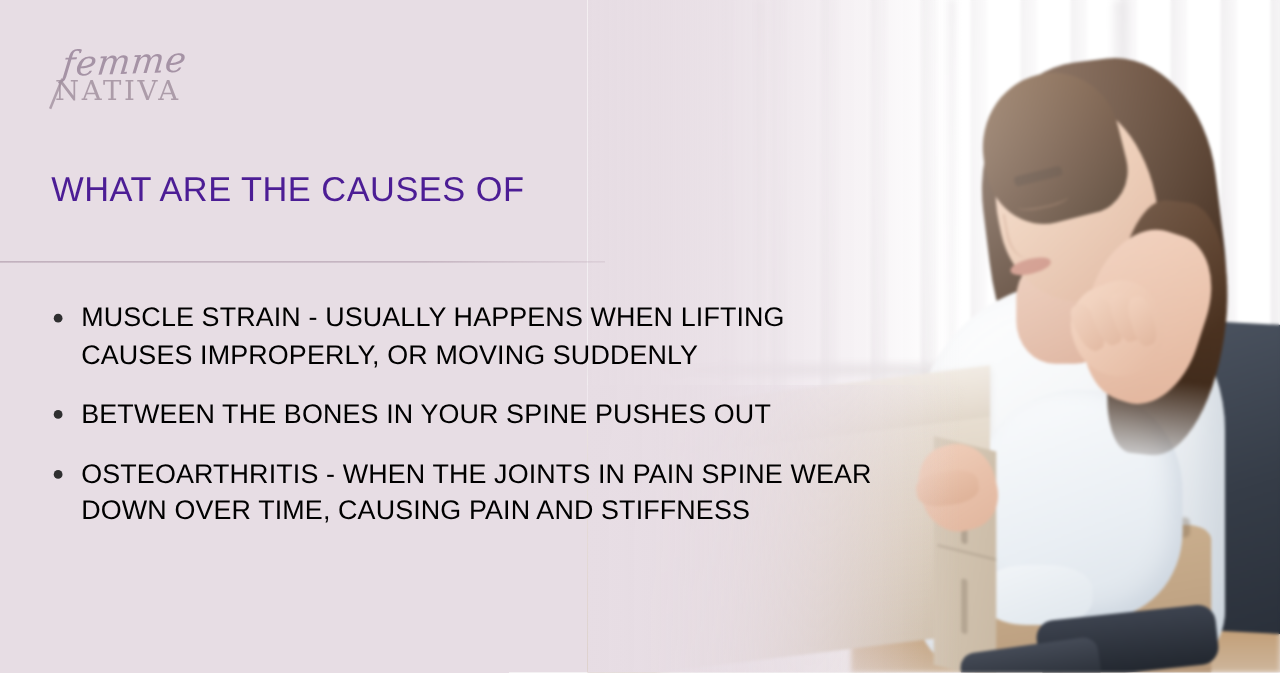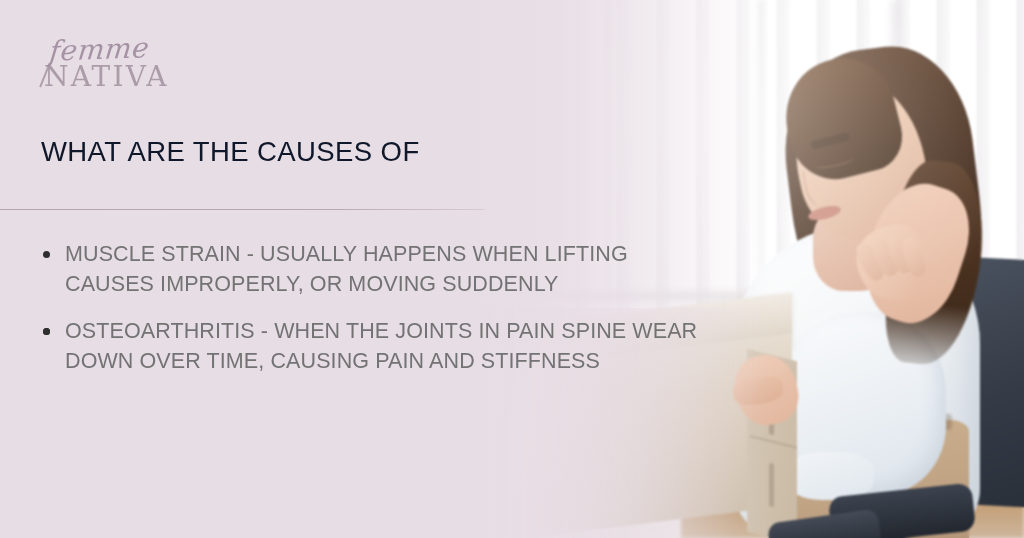--- a/index.html
+++ b/index.html
@@ -372,21 +372,21 @@
     color: #a08ca0;
     letter-spacing: .5px;
     transform: skewX(-8deg) rotate(-2deg);
     opacity: .92;
   }
   .logo-nativa {
     position: absolute;
     left: 0;
     top: 27px;
     font-family: "DejaVu Serif", serif;
-    font-size: 28px;
+    font-size: 22px;
     line-height: 1;
     color: #a2919f;
     letter-spacing: 2.2px;
     opacity: .85;
   }
   .logo-slash {
     position: absolute;
     left: 0px;
     top: 26px;
     width: 2px;
@@ -397,21 +397,21 @@
   }
 
   .headline {
     position: absolute;
     left: 41px;
     top: 114px;
     width: 470px;
     font-size: 27.5px;
     line-height: 40px;
     letter-spacing: .4px;
-    color: #0f172a;
+    color: #4c1d95;
     font-weight: 400;
   }
   .headline-line { display: block; white-space: nowrap; }
 
   .divider {
     position: absolute;
     left: 0;
     top: 209px;
     width: 484px;
     height: 1px;
@@ -424,21 +424,21 @@
     top: 240px;
     width: 760px;
   }
   .bullet {
     position: relative;
     padding-left: 29px;
     margin-bottom: 18px;
     font-size: 21.5px;
     line-height: 29.5px;
     letter-spacing: .1px;
-    color: #737373;
+    color: #000000;
   }
   .bullet:last-child { margin-bottom: 0; }
   .bullet-dot {
     position: absolute;
     left: 7px;
     top: 11px;
     width: 7px;
     height: 7px;
     border-radius: 50%;
     background: #2f2f30;
@@ -532,20 +532,21 @@
         <span class="bullet-dot"></span>
         <span class="bullet-text">
           <span class="bline">MUSCLE STRAIN - USUALLY HAPPENS WHEN LIFTING</span>
           <span class="bline">CAUSES IMPROPERLY, OR MOVING SUDDENLY</span>
         </span>
       </div>
 
       <div class="bullet">
         <span class="bullet-dot"></span>
         <span class="bullet-text">
+          <span class="bline">BETWEEN THE BONES IN YOUR SPINE PUSHES OUT</span>
         </span>
       </div>
 
       <div class="bullet">
         <span class="bullet-dot"></span>
         <span class="bullet-text">
           <span class="bline">OSTEOARTHRITIS - WHEN THE JOINTS IN PAIN SPINE WEAR</span>
           <span class="bline">DOWN OVER TIME, CAUSING PAIN AND STIFFNESS</span>
         </span>
       </div>

